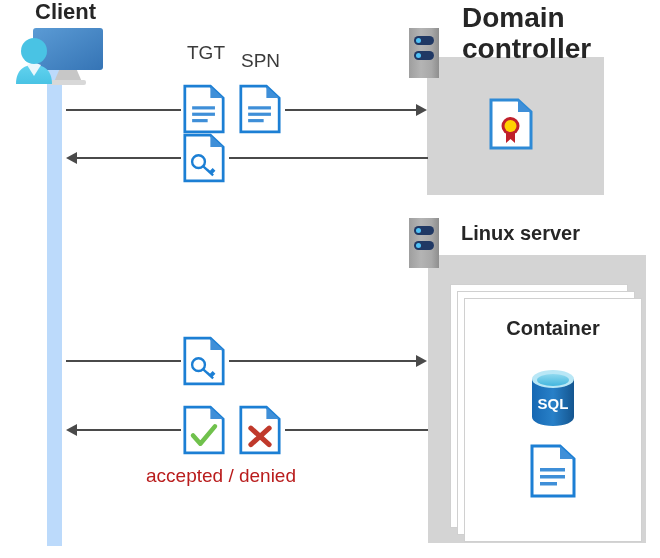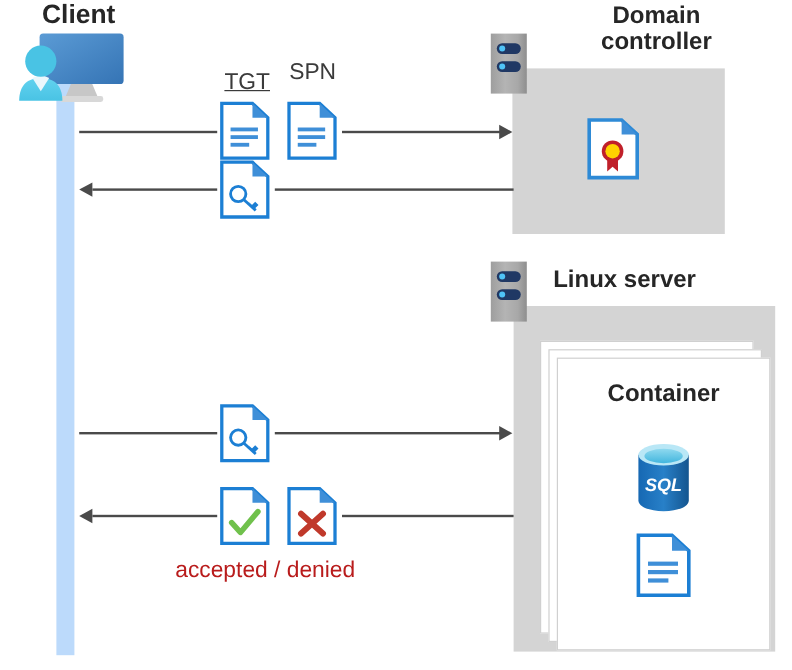--- a/index.html
+++ b/index.html
@@ -3,26 +3,26 @@
 <meta charset="utf-8">
 <style>
   html,body{margin:0;padding:0;background:#ffffff;}
   body{width:660px;height:558px;position:relative;overflow:hidden;
        font-family:"Liberation Sans","DejaVu Sans",sans-serif;color:#333333;}
   .abs{position:absolute;}
 
   
   .title-bold{font-weight:bold;color:#262626;line-height:1.12;}
   #client-title{left:35px;top:0px;font-size:22px;text-align:right;}
-  #dc-title{left:462px;top:2px;font-size:20px;width:170px;text-align:center;}
+  #dc-title{left:462px;top:2px;font-size:28px;width:170px;}
   #linux-title{left:461px;top:222px;font-size:20px;}
   #container-title{left:0;top:0;width:100%;text-align:center;font-size:20px;}
 
   .plain-label{font-size:19px;color:#3b3b3b;}
-  #tgt-label{left:187px;top:58px;text-decoration:underline;}
+  #tgt-label{left:187px;top:42px;}
   #spn-label{left:241px;top:50px;}
   #accepted-label{left:146px;top:465px;font-size:19px;color:#b91c1c;white-space:nowrap;}
   #keytab-label{left:0;top:0;width:100%;text-align:center;font-size:19px;color:#3b3b3b;}
 
   
   #lifeline{left:47px;top:62px;width:15px;height:484px;background:#bcdafb;}
 
   
   .host-box{background:#d4d4d4;}
   #dc-box{left:427px;top:57px;width:177px;height:138px;}
@@ -53,21 +53,21 @@
 <div class="abs" id="lifeline"></div>
 
 <div class="abs host-box" id="dc-box"></div>
 <div class="abs host-box" id="linux-box"></div>
 
 <div class="card" id="card-back"></div>
 <div class="card" id="card-mid"></div>
 <div class="card" id="card-front">
   <div class="abs title-bold" id="container-title" style="top:18px;">Container</div>
 
-  <div class="abs" style="left:50%;top:70px;transform:translateX(-50%);font-style:italic;">
+  <div class="abs" style="left:50%;top:70px;transform:translateX(-50%);">
     <svg width="54" height="58" viewBox="0 0 54 58">
       <defs>
         <linearGradient id="sqlBody" x1="0" y1="0" x2="1" y2="0">
           <stop offset="0" stop-color="#1668b3"></stop>
           <stop offset="0.5" stop-color="#2880c8"></stop>
           <stop offset="1" stop-color="#14558f"></stop>
         </linearGradient>
         <linearGradient id="sqlTop" x1="0" y1="0" x2="0" y2="1">
           <stop offset="0" stop-color="#8fd9ef"></stop>
           <stop offset="1" stop-color="#43b6de"></stop>

